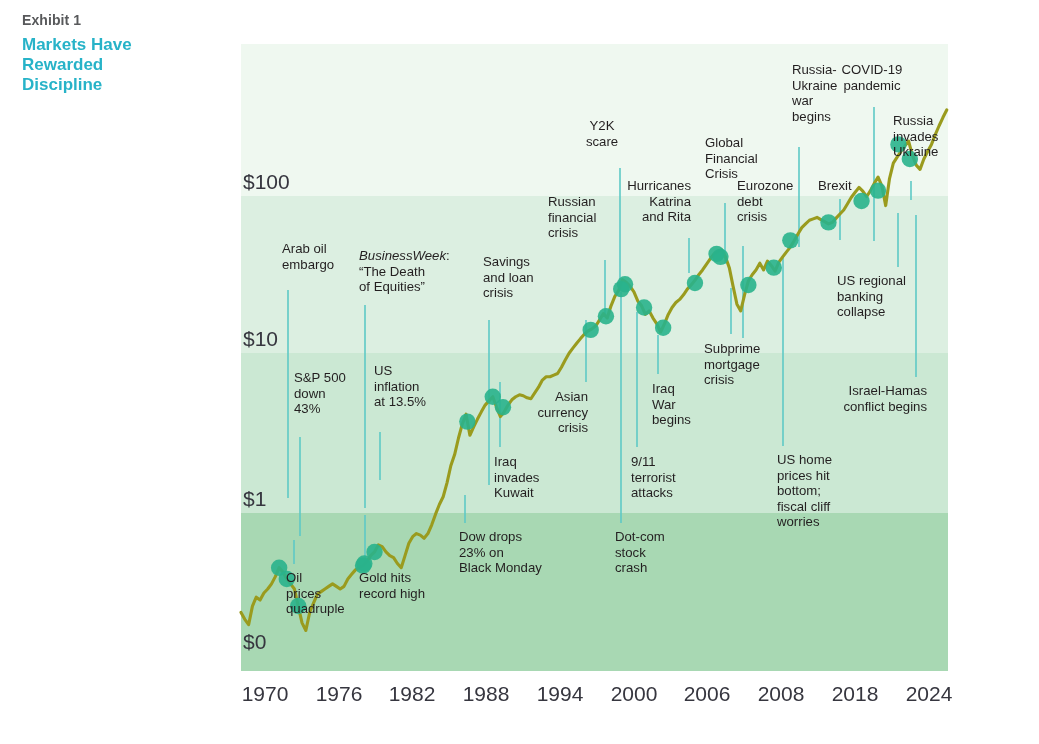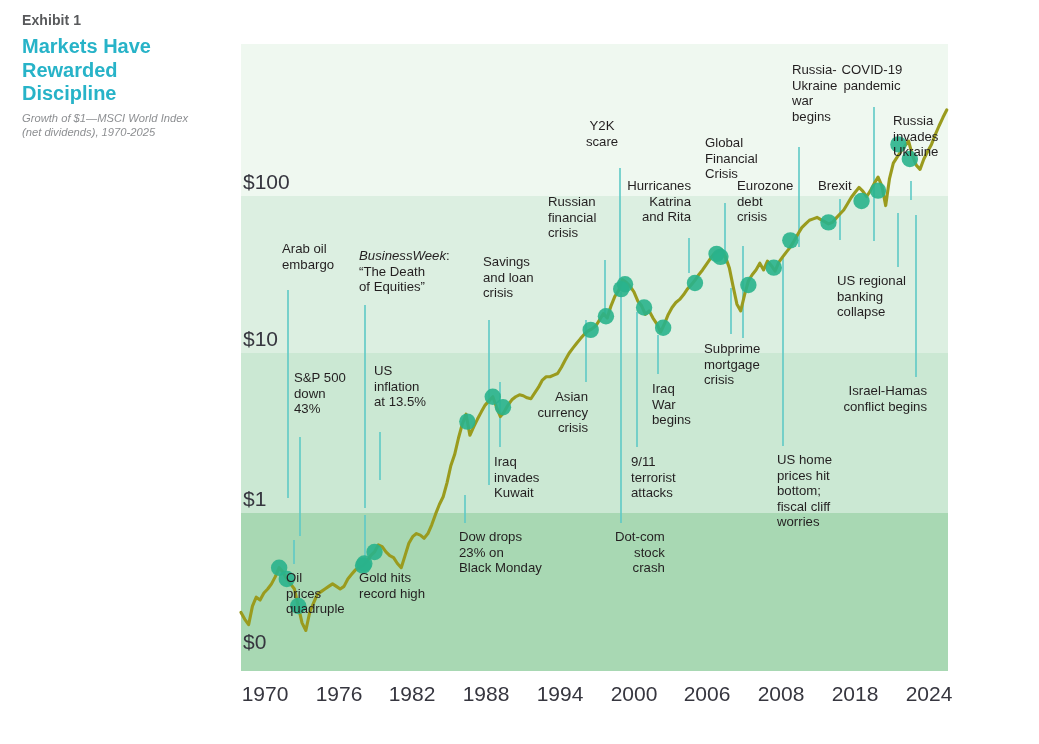--- a/index.html
+++ b/index.html
@@ -28,21 +28,21 @@
   }
   #exhibit-label {
     font-size: 14px;
     font-weight: bold;
     color: #58595b;
     letter-spacing: 0.1px;
     margin: 0 0 7px 0;
     line-height: 1.15;
   }
   #headline {
-    font-size: 20px;
+    font-size: 17px;
     font-weight: bold;
     color: #27b3c8;
     line-height: 1.18;
     margin: 0 0 5px 0;
     max-width: 165px;
   }
   #subhead {
     font-size: 11.2px;
     font-style: italic;
     color: #8d8f92;
@@ -106,21 +106,20 @@
   .anno em { font-style: italic; }
 </style>
 </head>
 <body>
 
 <div id="root">
 
   <div id="header">
     <div id="exhibit-label">Exhibit 1</div>
     <div id="headline">Markets Have Rewarded Discipline</div>
-    <div id="subhead">Growth of $1—MSCI World Index (net dividends), 1970-2025</div>
   </div>
 
   <div id="plot">
     <div id="bands-layer">
         <div class="band" style="top: 0px; height: 152px; background: rgb(239, 248, 240);"></div>
         <div class="band" style="top: 152px; height: 157px; background: rgb(220, 239, 225);"></div>
         <div class="band" style="top: 309px; height: 160px; background: rgb(203, 232, 211);"></div>
         <div class="band" style="top: 469px; height: 158px; background: rgb(168, 216, 179);"></div>
       </div>
     <svg id="chart-svg" viewBox="0 0 707 627" preserveAspectRatio="none" xmlns="http://www.w3.org/2000/svg">
@@ -227,21 +226,21 @@
 invades
 Kuwait</div>
       <div class="anno right" style="top: 389px; left: 0px; width: 588px;">Asian
 currency
 crisis</div>
       <div class="anno left" style="top: 194px; left: 548px;">Russian
 financial
 crisis</div>
       <div class="anno center" style="top: 118px; left: 542px; width: 120px;">Y2K
 scare</div>
-      <div class="anno left" style="top: 529px; left: 615px; text-align: right;">Dot-com
+      <div class="anno left" style="top: 529px; left: 615px;">Dot-com
 stock
 crash</div>
       <div class="anno right" style="top: 178px; left: 0px; width: 691px;">Hurricanes
 Katrina
 and Rita</div>
       <div class="anno left" style="top: 454px; left: 631px;">9/11
 terrorist
 attacks</div>
       <div class="anno left" style="top: 381px; left: 652px;">Iraq
 War

